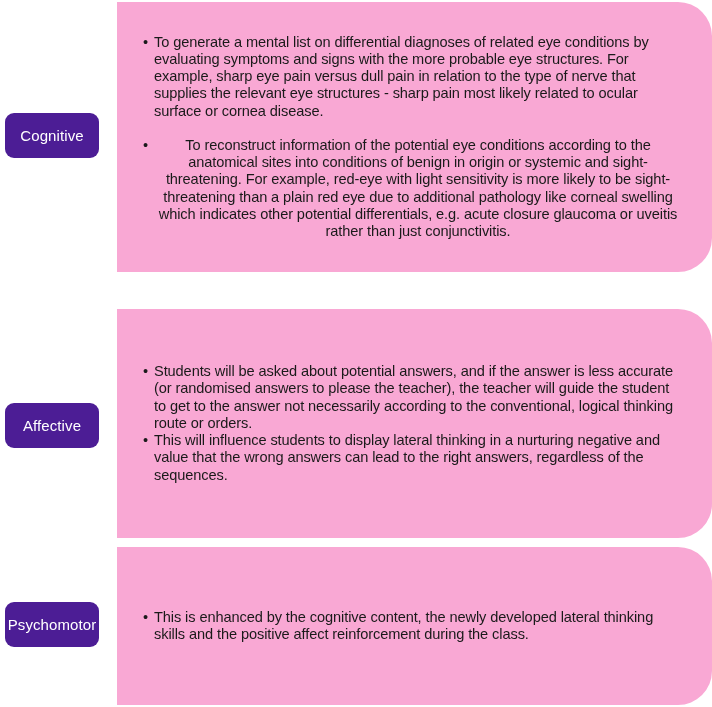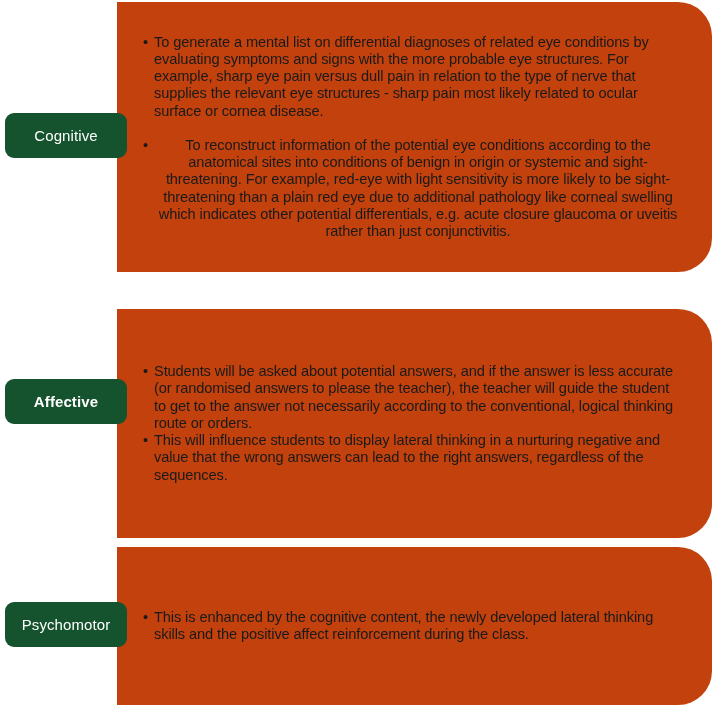--- a/index.html
+++ b/index.html
@@ -27,21 +27,21 @@
     width: 712px;
   }
 
   
   .panel {
     position: absolute;
     left: 117px;
     right: 0;
     top: 0;
     bottom: 0;
-    background: #c2410c;
+    background: #f9a8d4;
     border-radius: 0 34px 34px 0;
     box-sizing: border-box;
   }
 
   .panel-inner {
     position: absolute;
     left: 26px;
     right: 30px;
     top: 0;
     bottom: 0;
@@ -78,40 +78,40 @@
     top: 0;
     font-size: 14.6px;
     line-height: 17.2px;
     color: #1a1a1a;
   }
 
   
   .chip {
     position: absolute;
     left: 5px;
-    width: 122px;
+    width: 94px;
     height: 45px;
-    background: #14532d;
+    background: #4c1d95;
     border-radius: 9px;
     display: flex;
     align-items: center;
     justify-content: center;
     color: #ffffff;
     font-size: 15px;
     letter-spacing: 0.1px;
     box-sizing: border-box;
   }
 
   
   #row-cognitive   { top: 2px;   height: 270px; }
   #row-affective   { top: 309px; height: 229px; }
   #row-psychomotor { top: 547px; height: 158px; }
 
   #chip-cognitive   { top: 113px; }
-  #chip-affective   { top: 379px; font-weight: bold; }
+  #chip-affective   { top: 403px; }
   #chip-psychomotor { top: 602px; }
 </style>
 </head>
 <body>
 
 <div class="diagram">
 
   <div class="row" id="row-cognitive">
     <div class="panel">
       <div class="panel-inner">

